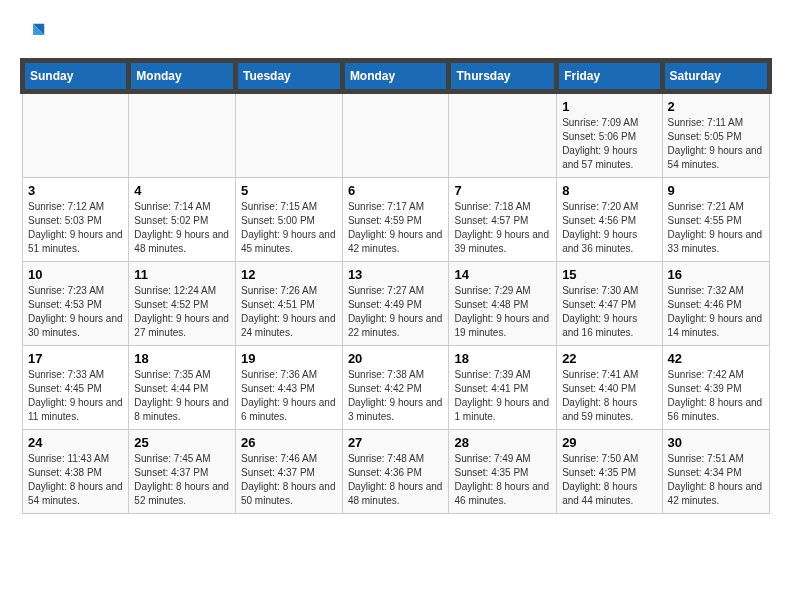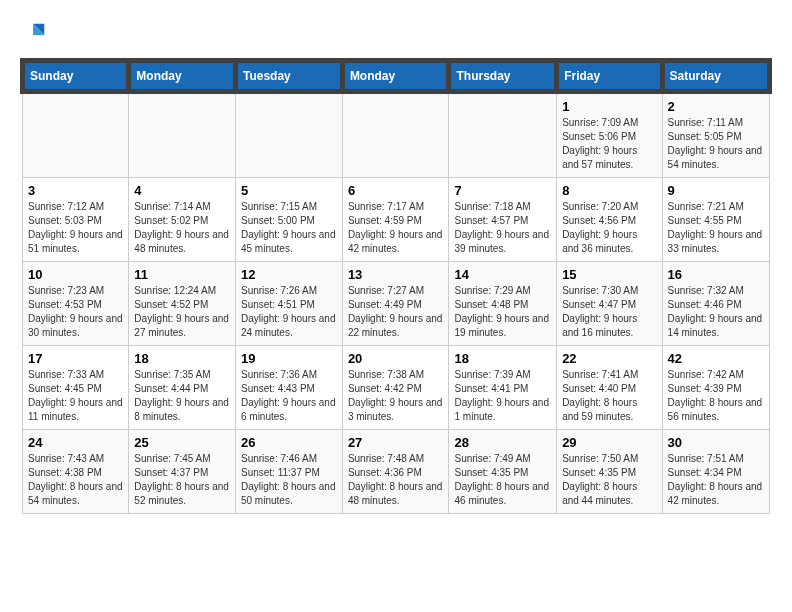--- a/index.html
+++ b/index.html
@@ -268,34 +268,34 @@
         <td>
           <span class="day-number">42</span>
           <div class="day-info">Sunrise: 7:42 AM
 Sunset: 4:39 PM
 Daylight: 8 hours and 56 minutes.</div>
         </td>
       </tr>
       <tr>
         <td>
           <span class="day-number">24</span>
-          <div class="day-info">Sunrise: 7:43 AM
+          <div class="day-info">Sunrise: 11:43 AM
 Sunset: 4:38 PM
 Daylight: 8 hours and 54 minutes.</div>
         </td>
         <td>
           <span class="day-number">25</span>
           <div class="day-info">Sunrise: 7:45 AM
 Sunset: 4:37 PM
 Daylight: 8 hours and 52 minutes.</div>
         </td>
         <td>
           <span class="day-number">26</span>
           <div class="day-info">Sunrise: 7:46 AM
-Sunset: 11:37 PM
+Sunset: 4:37 PM
 Daylight: 8 hours and 50 minutes.</div>
         </td>
         <td>
           <span class="day-number">27</span>
           <div class="day-info">Sunrise: 7:48 AM
 Sunset: 4:36 PM
 Daylight: 8 hours and 48 minutes.</div>
         </td>
         <td>
           <span class="day-number">28</span>

